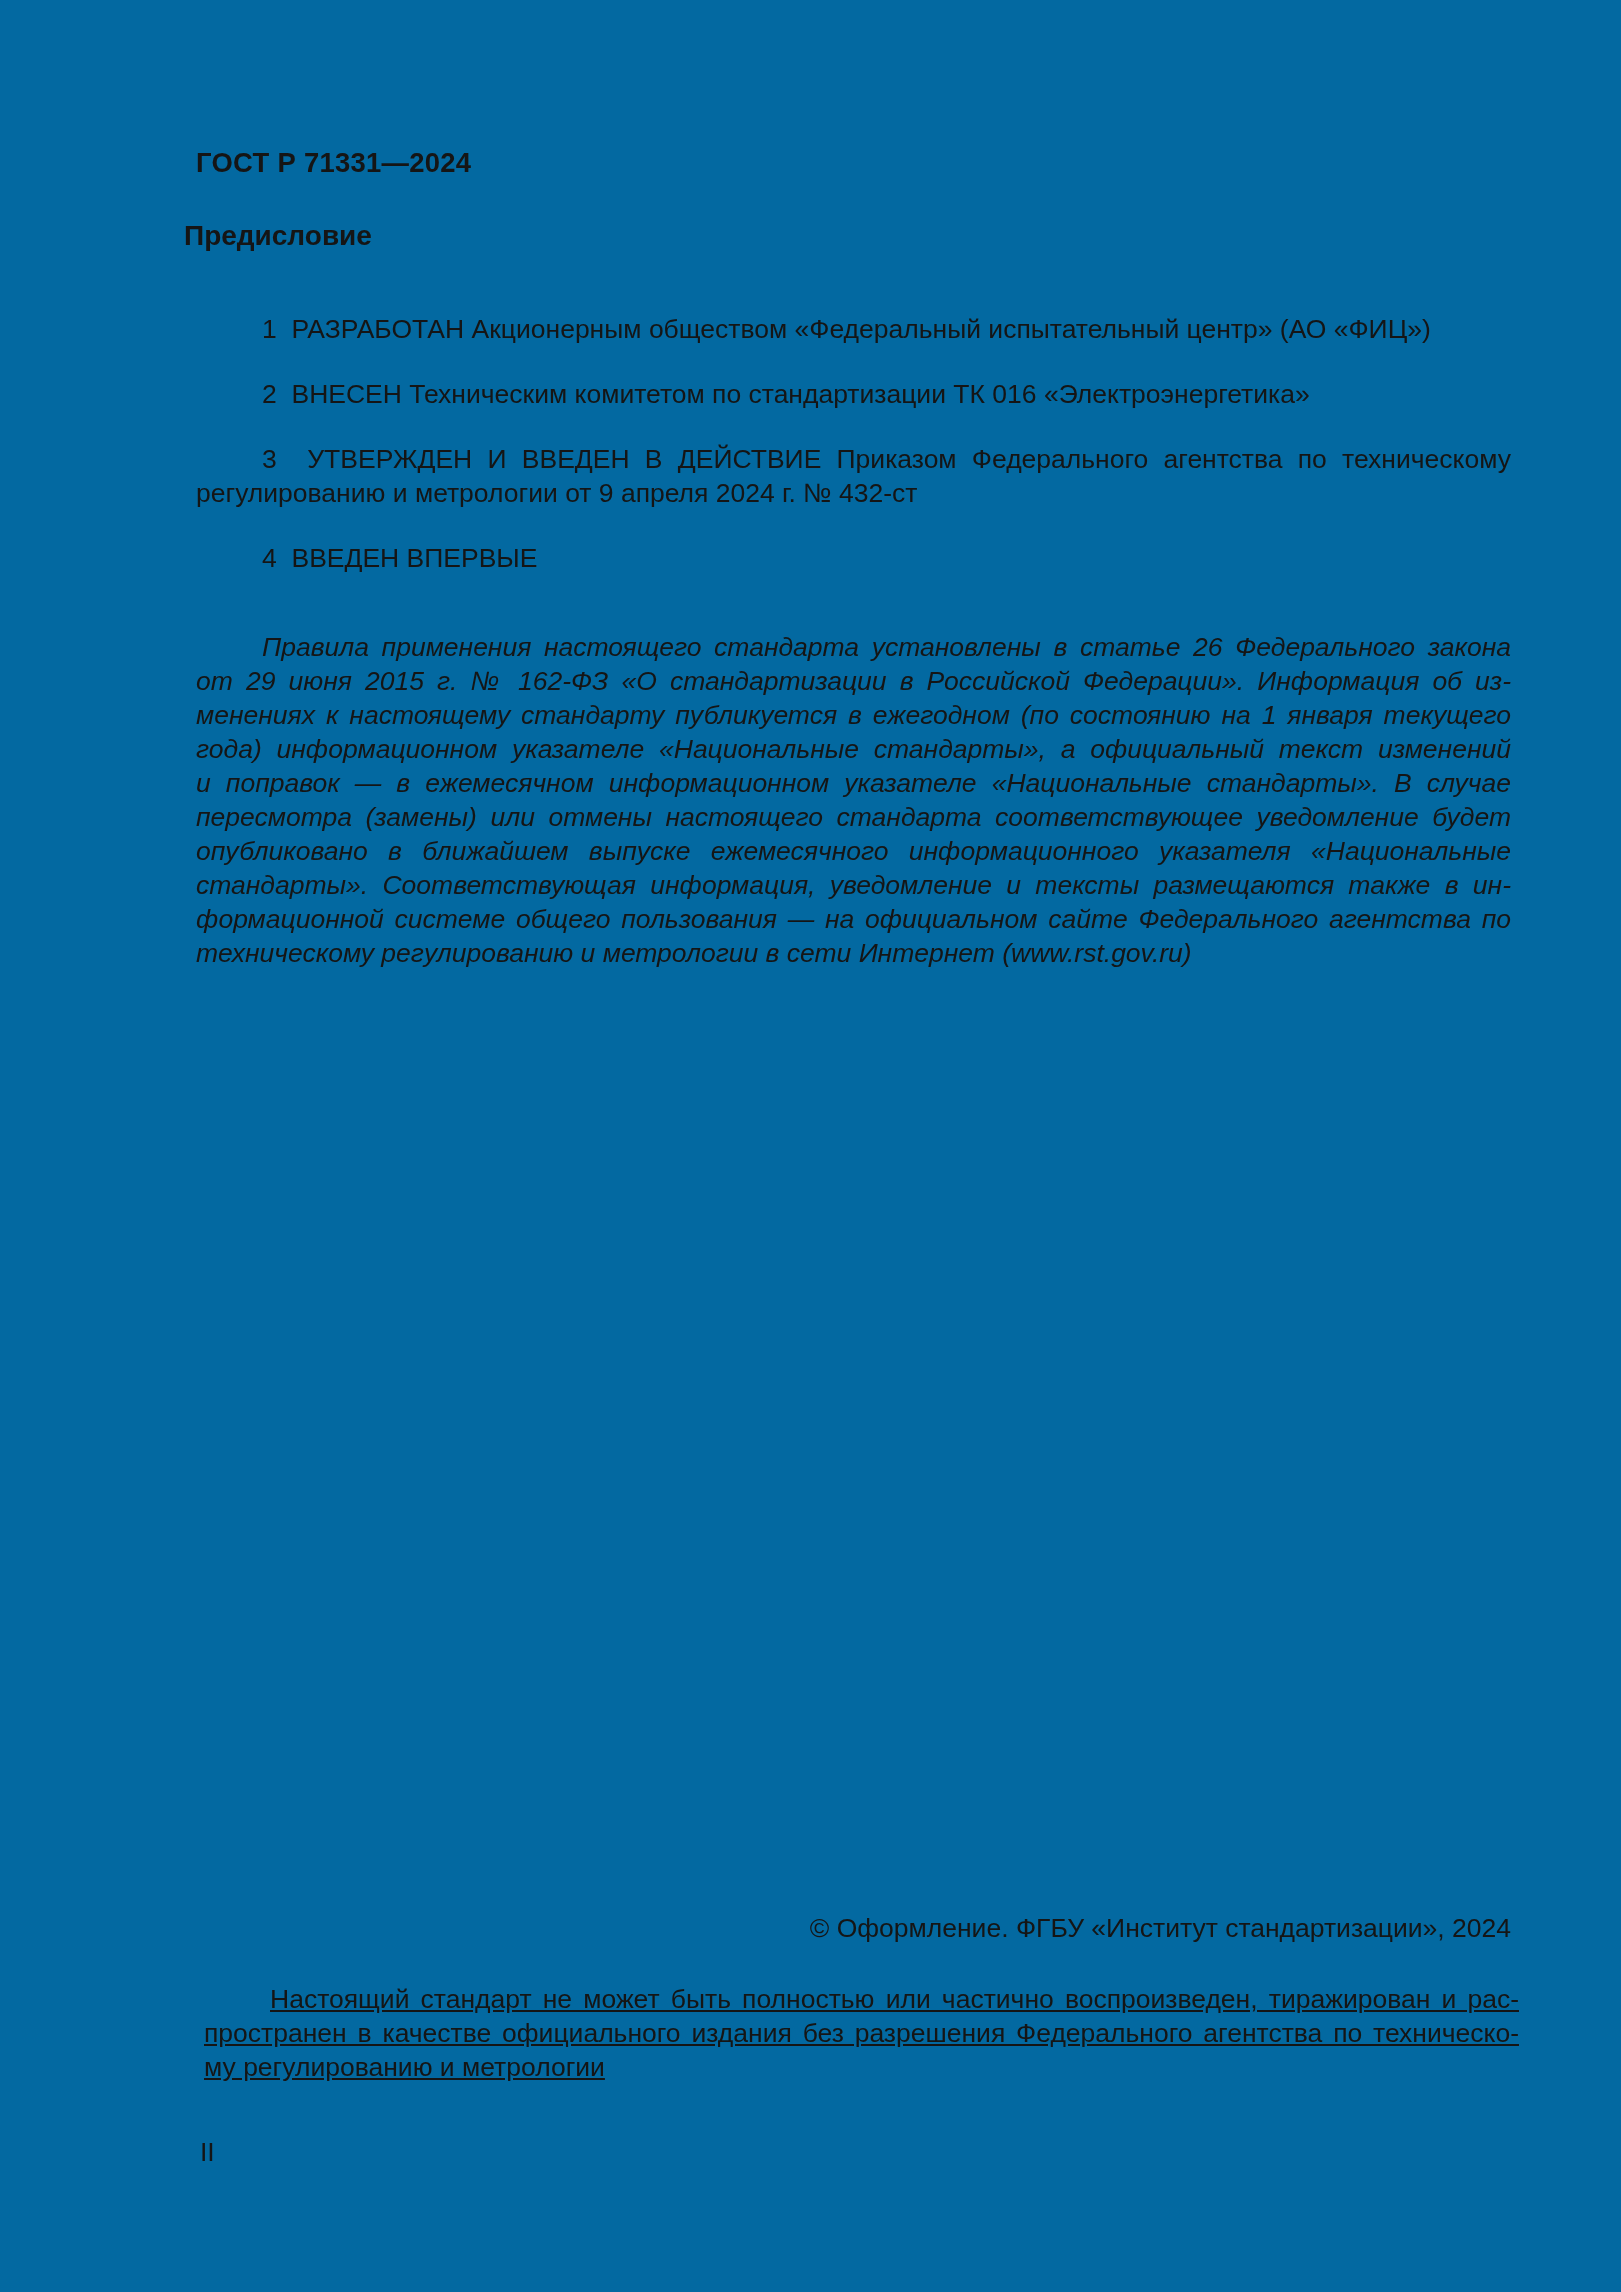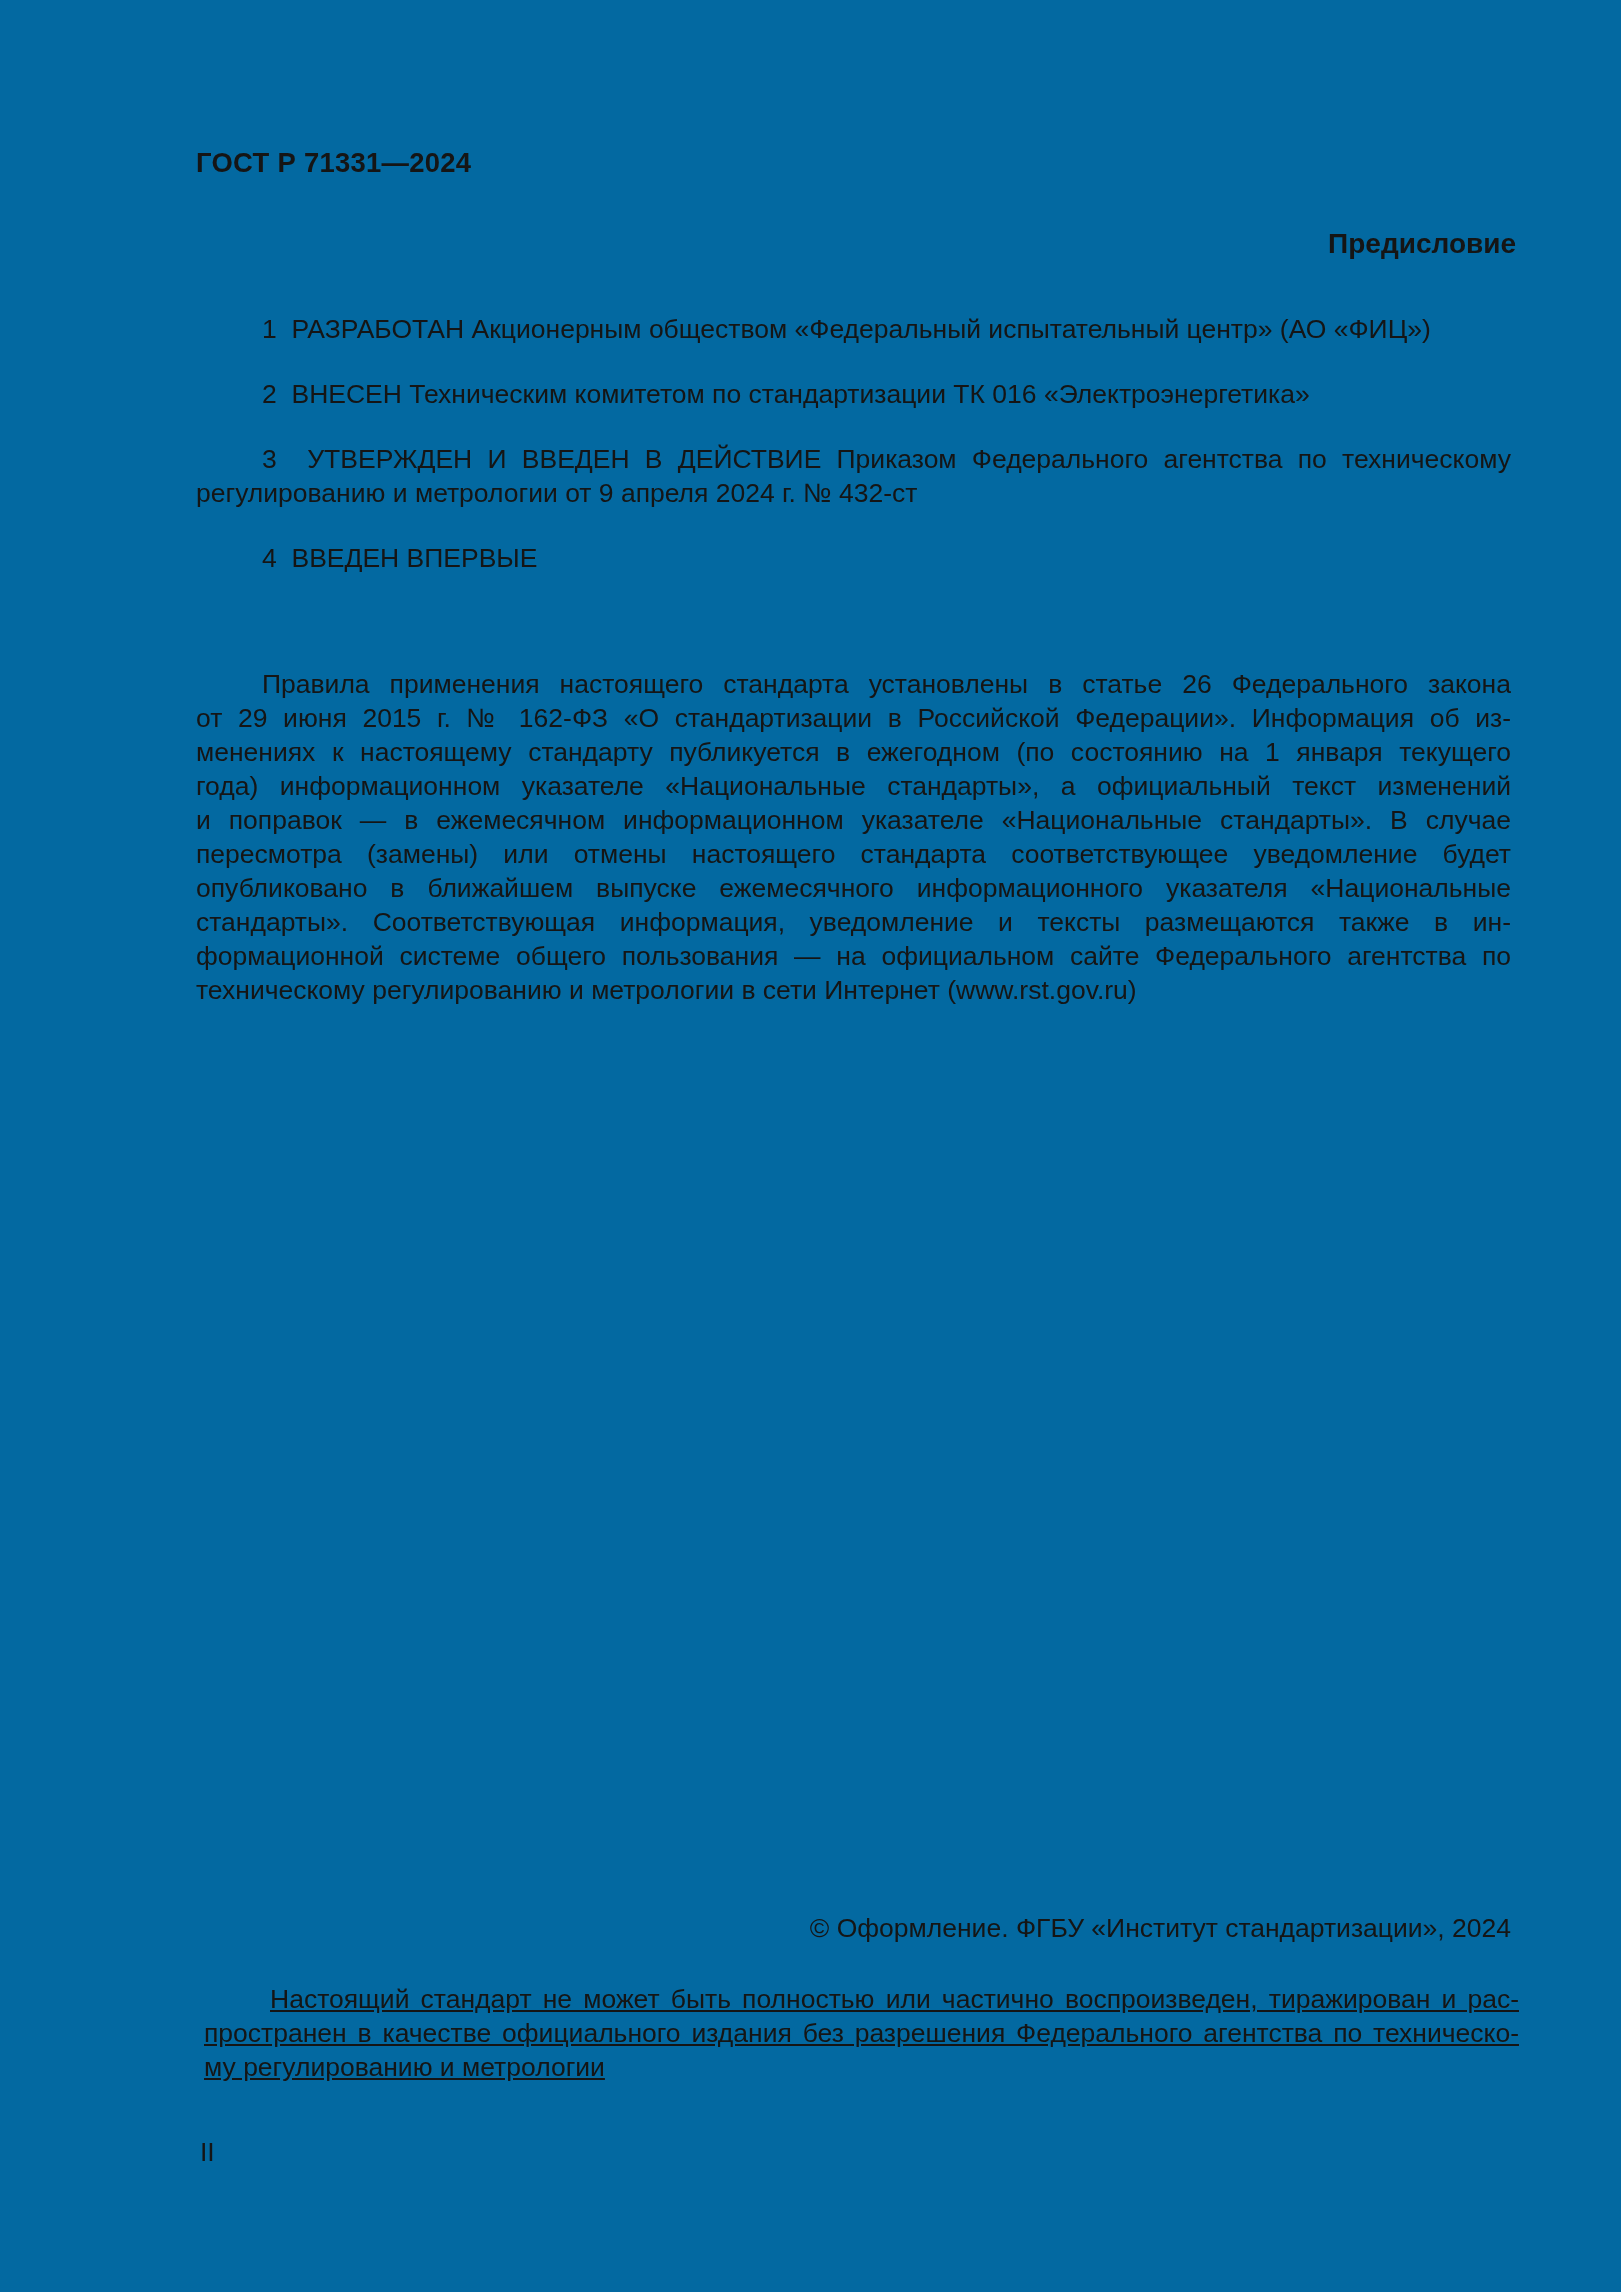--- a/index.html
+++ b/index.html
@@ -23,26 +23,25 @@
     position: absolute;
     top: 147px;
     left: 196px;
     font-weight: bold;
     font-size: 27.4px;
     letter-spacing: 0.3px;
   }
   .doc-title {
     position: absolute;
     top: 220px;
-    left: 201px;
+    left: 184px;
     width: 1315px;
-    text-align: right;
+    text-align: left;
     font-weight: bold;
     font-size: 28px;
-    margin-top: 8px;
   }
   .foreword {
     position: absolute;
     top: 296px;
     left: 196px;
     width: 1315px;
   }
   .item {
     margin: 16px 0 31px 0;
     text-indent: 66px;
@@ -50,23 +49,24 @@
   }
   .no-indent { text-indent: 0; }
   .line { display: block; }
   .jline {
     text-align: justify;
     text-align-last: justify;
   }
   .indent { text-indent: 66px; }
   .legal {
     position: absolute;
-    top: 667px;
+    top: 630px;
     left: 196px;
     width: 1315px;
+    font-style: italic;
     line-height: 34px;
   }
   .copyright {
     position: absolute;
     top: 1913px;
     left: 196px;
     width: 1315px;
     text-align: right;
   }
   .restriction {

